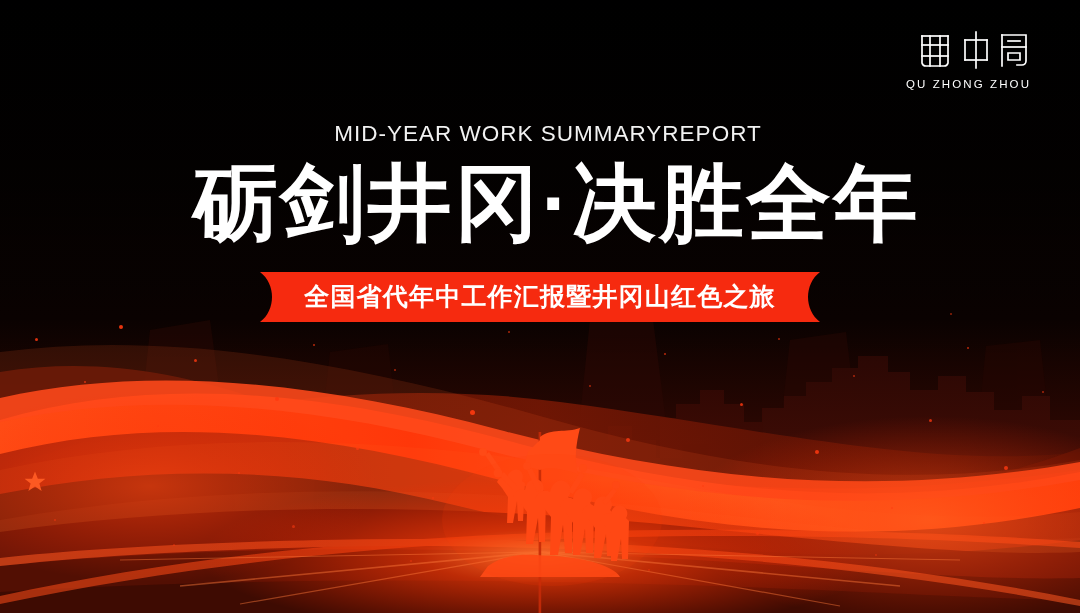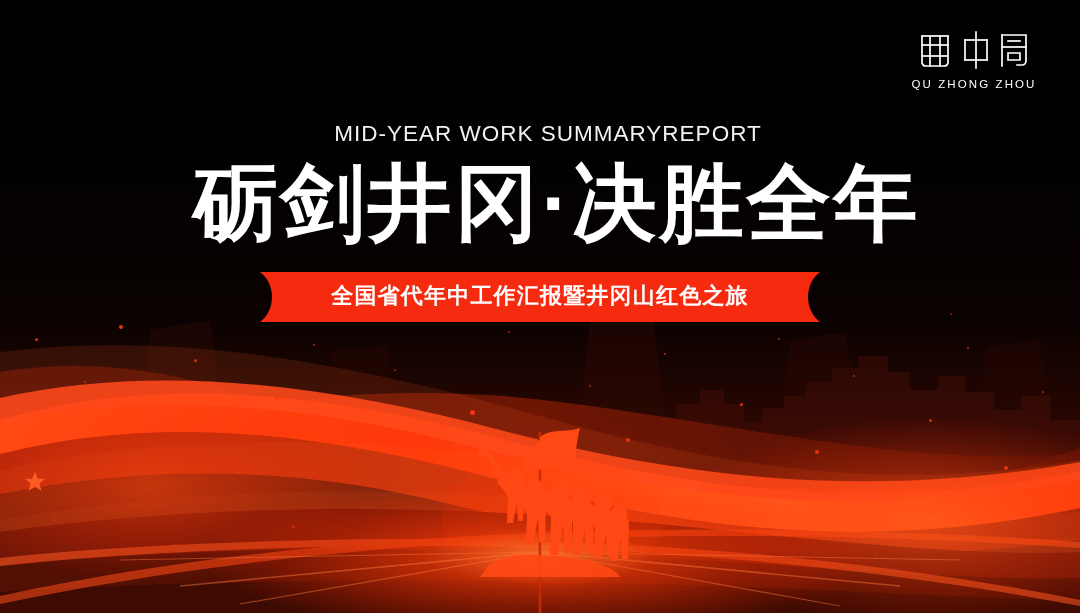--- a/index.html
+++ b/index.html
@@ -49,21 +49,21 @@
     border-radius: 50%;
     background: #ff3a10;
   }
 
   
   .logo {
     position: absolute;
     right: 38px;
     top: 30px;
     width: 136px;
-    text-align: center;
+    text-align: left;
     z-index: 12;
   }
   .logo-mark {
     display: block;
     margin: 0 auto;
   }
   .logo-sub {
     display: block;
     margin-top: 9px;
     color: #ffffff;
@@ -122,21 +122,21 @@
     width: 100%;
     height: 100%;
   }
   .ribbon-text {
     position: absolute;
     inset: 0;
     display: flex;
     align-items: center;
     justify-content: center;
     color: #ffffff;
-    font-size: 22px;
+    font-size: 25px;
     font-weight: 700;
     letter-spacing: 1.2px;
     line-height: 1;
     white-space: nowrap;
     padding-bottom: 2px;
   }
 
   
   .crowd {
     position: absolute;

